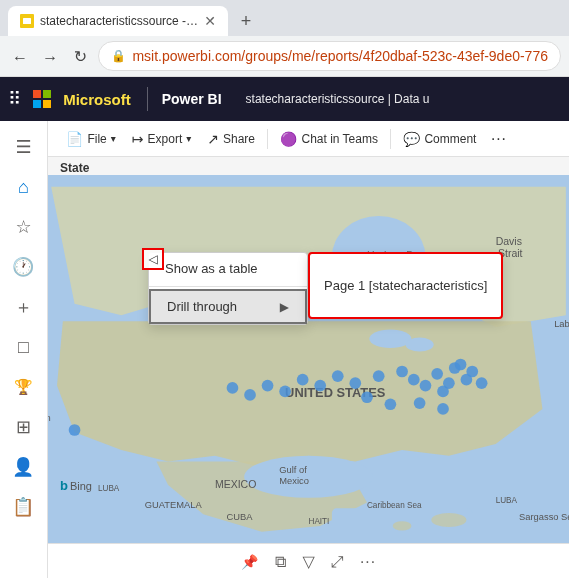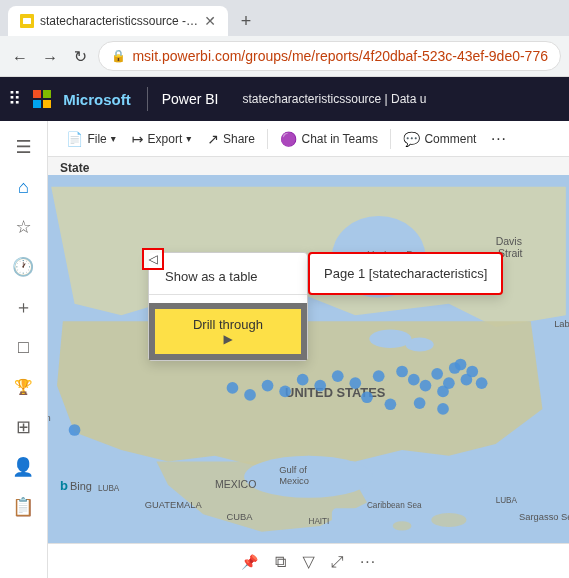--- a/index.html
+++ b/index.html
@@ -22,21 +22,21 @@
     
     .app-toolbar { display: flex; align-items: center; background: #1a1a2e; height: 44px; padding: 0 8px; gap: 8px; }
     .waffle-icon { color: #fff; font-size: 18px; cursor: pointer; margin-right: 4px; }
     .ms-logo { display: flex; align-items: center; gap: 2px; margin-right: 4px; }
     .ms-logo-grid { display: grid; grid-template-columns: 1fr 1fr; gap: 2px; width: 18px; height: 18px; }
     .ms-logo-grid span { display: block; }
     .ms-logo-grid span:nth-child(1) { background: #f25022; }
     .ms-logo-grid span:nth-child(2) { background: #7fba00; }
     .ms-logo-grid span:nth-child(3) { background: #00a4ef; }
     .ms-logo-grid span:nth-child(4) { background: #ffb900; }
-    .app-brand { color: #7dd3fc; font-size: 15px; font-weight: 600; margin-right: 8px; }
+    .app-brand { color: #fde047; font-size: 15px; font-weight: 600; margin-right: 8px; }
     .toolbar-divider { width: 1px; height: 24px; background: rgba(255,255,255,0.3); }
     .toolbar-title { color: #fff; font-size: 13px; flex: 1; }
 
     
     .app-body { display: flex; height: calc(578px - 120px); }
     .sidebar { width: 48px; background: #fff; border-right: 1px solid #e0e0e0; display: flex; flex-direction: column; align-items: center; padding: 8px 0; gap: 4px; }
     .sidebar-icon { width: 36px; height: 36px; display: flex; align-items: center; justify-content: center; border-radius: 4px; color: #605e5c; font-size: 18px; cursor: pointer; }
     .sidebar-icon.active { color: #0078d4; }
 
     
@@ -46,28 +46,28 @@
     .rtb-btn .icon { font-size: 14px; }
     .rtb-separator { width: 1px; height: 20px; background: #e0e0e0; margin: 0 2px; }
     .rtb-more { color: #333; font-size: 16px; cursor: pointer; padding: 4px; }
 
     
     .map-container { flex: 1; position: relative; overflow: hidden; background: #f5f5f5; }
     .state-label { position: absolute; top: 4px; left: 12px; font-size: 12px; color: #333; font-weight: 600; }
 
     
     .context-menu { position: absolute; top: 95px; left: 100px; background: #fff; border: 1px solid #ccc; box-shadow: 0 4px 12px rgba(0,0,0,0.15); border-radius: 4px; min-width: 160px; z-index: 100; }
-    .ctx-item { padding: 8px 16px; font-size: 13px; color: #333; cursor: pointer; display: flex; align-items: center; justify-content: space-between; margin-top: 8px; }
-    .ctx-item.highlighted { background: #fde047; border: 6px solid #737373; flex-direction: column; }
+    .ctx-item { padding: 8px 16px; font-size: 13px; color: #333; cursor: pointer; display: flex; align-items: center; justify-content: space-between; }
+    .ctx-item.highlighted { background: #e5e5e5; border: 2px solid #737373; }
     .ctx-separator { border: none; border-top: 1px solid #e0e0e0; margin: 2px 0; }
     .ctx-arrow { font-size: 12px; color: #555; }
 
     
     .drill-submenu { position: absolute; top: 95px; left: 260px; background: #fff; border: 2px solid #e00; box-shadow: 0 4px 12px rgba(0,0,0,0.15); border-radius: 4px; min-width: 180px; z-index: 101; }
-    .drill-sub-item { padding: 12px 14px; font-size: 13px; color: #333; cursor: pointer; }
+    .drill-sub-item { padding: 24px 14px; font-size: 13px; color: #333; cursor: pointer; }
 
     
     .bing-logo { position: absolute; bottom: 6px; left: 12px; font-size: 11px; color: #555; display: flex; align-items: center; gap: 2px; }
     .bing-b { font-weight: 700; color: #00809d; font-size: 13px; }
 
     
     .bottom-toolbar { height: 36px; display: flex; align-items: center; justify-content: center; gap: 16px; border-top: 1px solid #e0e0e0; background: #fff; }
     .bottom-icon { color: #605e5c; font-size: 16px; cursor: pointer; }
 
     
@@ -107,21 +107,21 @@
   <div class="ms-logo">
     <div class="ms-logo-grid">
       <span></span>
         <span></span>
         <span></span>
         <span></span>
     </div>
   </div>
   <span class="app-brand">Microsoft</span>
   <div class="toolbar-divider"></div>
-  <span style="color:#fff; font-size:14px; font-weight:400; margin-left:6px;">Power BI</span>
+  <span style="color:#fff; font-size:14px; font-weight:700; margin-left:6px;">Power BI</span>
   <span class="toolbar-title" style="color:#fff; font-size:12px; flex:1; margin-left:16px; opacity:0.9;">statecharacteristicssource  |  Data u</span>
 </div>
 
 <div class="app-body">
 
   <div class="sidebar">
     <div class="sidebar-icon">☰</div>
     <div class="sidebar-icon active">⌂</div>
     <div class="sidebar-icon">☆</div>
     <div class="sidebar-icon">🕐</div>

